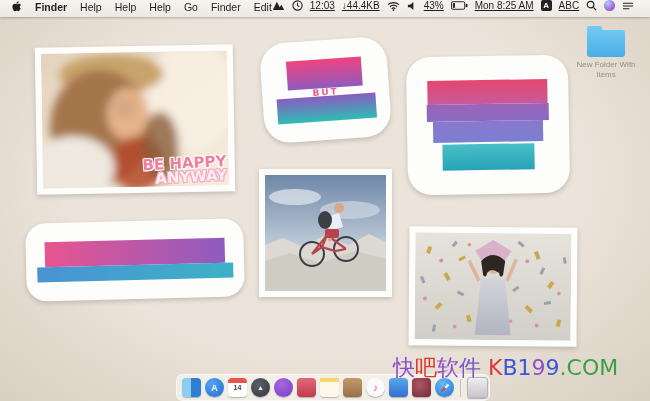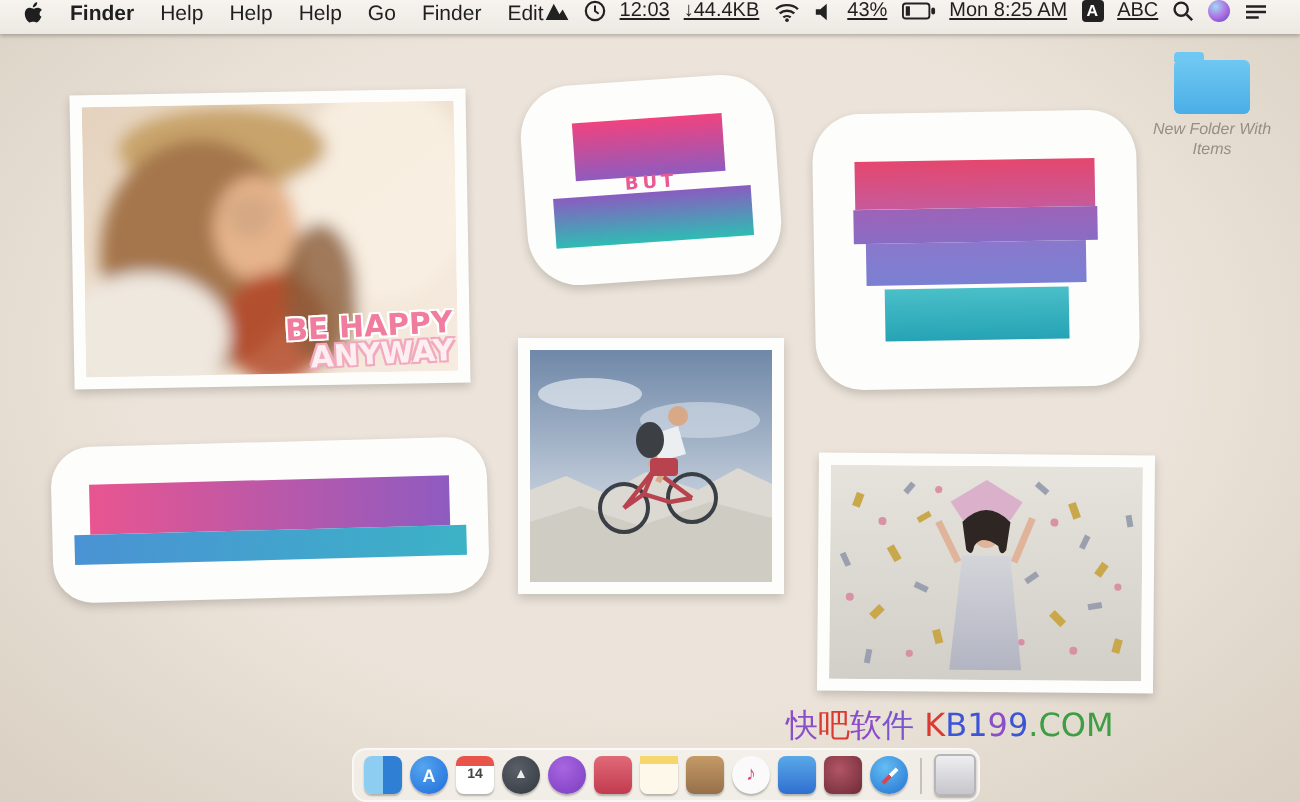--- a/index.html
+++ b/index.html
@@ -13,21 +13,21 @@
   #menubar .right{margin-left:auto;display:flex;align-items:center;gap:7px;padding-right:20px;text-decoration:underline;}
   .menu-item{cursor:default;white-space:nowrap;}
   .menu-item.bold{font-weight:bold;}
   .sicon{display:inline-flex;align-items:center;}
   .statustxt{white-space:nowrap;font-size:10px;}
   .input-badge{width:11px;height:11px;background:#222;color:#fff;border-radius:2px;font-size:8px;font-weight:bold;
     display:flex;align-items:center;justify-content:center;}
   .siri-orb{width:11px;height:11px;border-radius:50%;background:radial-gradient(circle at 35% 30%,#9fd8f5,#b06ae0 55%,#3a52c8);}
 
   
-  #folder{position:absolute;left:567px;top:30px;width:78px;text-align:center;font-style:italic;}
+  #folder{position:absolute;left:567px;top:30px;width:78px;text-align:center;}
   .folder-icon{width:38px;height:27px;margin:0 auto;background:linear-gradient(#6fc8f2,#4aaee6);border-radius:3px;position:relative;}
   .folder-icon:before{content:"";position:absolute;top:-4px;left:0;width:15px;height:5px;background:#6fc8f2;border-radius:2px 2px 0 0;}
   .folder-label{margin-top:3px;font-size:8px;line-height:1.2;color:#978f84;width:62px;margin-left:8px;}
 
   
   .sticker{position:absolute;background:#fdfdfb;box-shadow:0 2px 5px rgba(0,0,0,.18);}
   .photo-frame{padding:6px;}
   .photo-frame svg{display:block;}
   .text-sticker{display:flex;flex-direction:column;align-items:center;justify-content:center;text-align:center;
     font-family:"DejaVu Sans",sans-serif;font-weight:800;}
@@ -74,21 +74,21 @@
   .books{background:linear-gradient(#c49a66,#96704a);}
   .music{background:#fafafa;border-radius:50%;color:#e8477e;font-size:10px;}
   .mail{background:linear-gradient(#5aa8e8,#2f6fd0);}
   .photos{background:radial-gradient(circle at 40% 35%,#b25565,#6e2a36);}
   .safari{background:radial-gradient(circle at 40% 30%,#64bdf2,#2272d2);border-radius:50%;}
   .safari:after{content:"";position:absolute;width:2px;height:10px;background:linear-gradient(#fff 50%,#e84040 50%);transform:rotate(45deg);}
   .dock-sep{width:1px;height:18px;background:rgba(0,0,0,.18);margin:0 2px;flex:0 0 auto;}
   .trash{background:linear-gradient(#eeeef0,#c6c6cb);border:1px solid #b5b5ba;border-radius:3px;}
 
   
-  #watermark{position:absolute;left:393px;top:353px;font-size:16px;font-weight:500;z-index:60;white-space:nowrap;
+  #watermark{position:absolute;left:393px;top:353px;font-size:22px;font-weight:500;z-index:60;white-space:nowrap;
     font-family:"DejaVu Sans",sans-serif;letter-spacing:0;}
 </style>
 </head>
 <body>
 
 <div id="screen">
 
   <div id="menubar">
     <div class="left">
       <span class="sicon">

